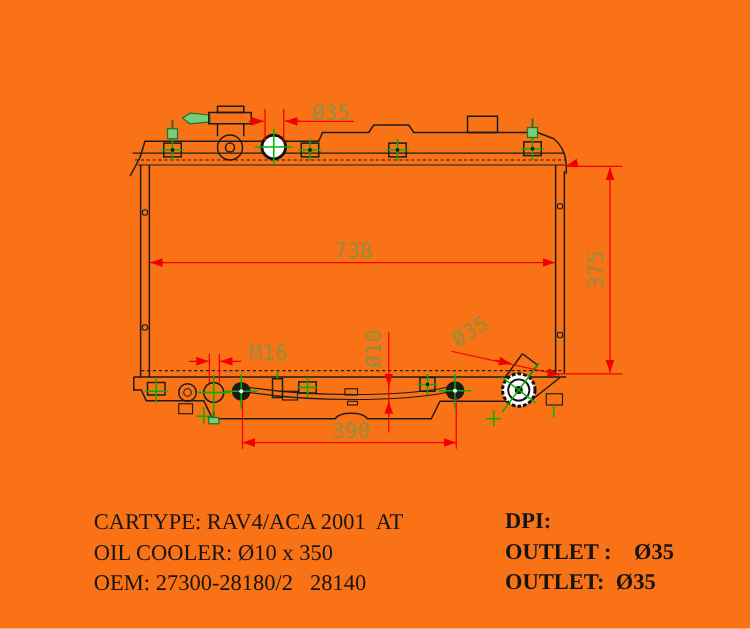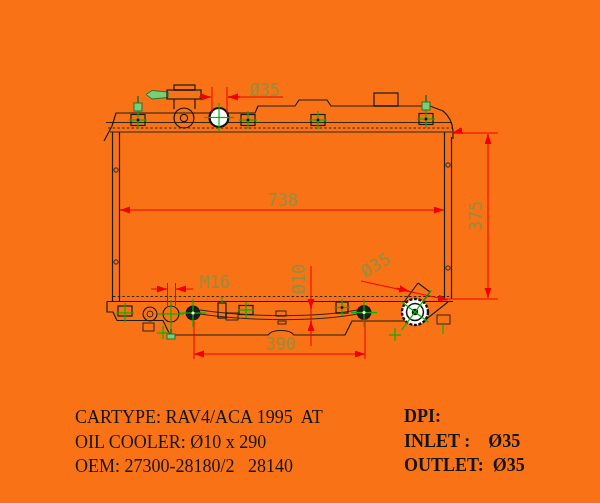--- a/index.html
+++ b/index.html
@@ -239,24 +239,24 @@
     <g>
       <line class="red" x1="194" y1="321" x2="194" y2="359"></line>
       <line class="red" x1="365" y1="318" x2="365" y2="359"></line>
       <line class="red" x1="194" y1="354" x2="365" y2="354" marker-start="url(#aS)" marker-end="url(#aE)"></line>
       <text class="dim" x="281" y="350" text-anchor="middle">390</text>
     </g>
   </svg>
 
   <div class="specs">
     <div class="spec-col left">
-      <div class="spec-row">CARTYPE: RAV4/ACA 1995  AT</div>
-      <div class="spec-row">OIL COOLER: Ø10 x 290</div>
+      <div class="spec-row">CARTYPE: RAV4/ACA 2001  AT</div>
+      <div class="spec-row">OIL COOLER: Ø10 x 350</div>
       <div class="spec-row">OEM: 27300-28180/2   28140</div>
     </div>
     <div class="spec-col right">
       <div class="spec-row">DPI:</div>
-      <div class="spec-row">INLET :    Ø35</div>
+      <div class="spec-row">OUTLET :    Ø35</div>
       <div class="spec-row">OUTLET:  Ø35</div>
     </div>
   </div>
 
 </div>
 
 </body></html>

